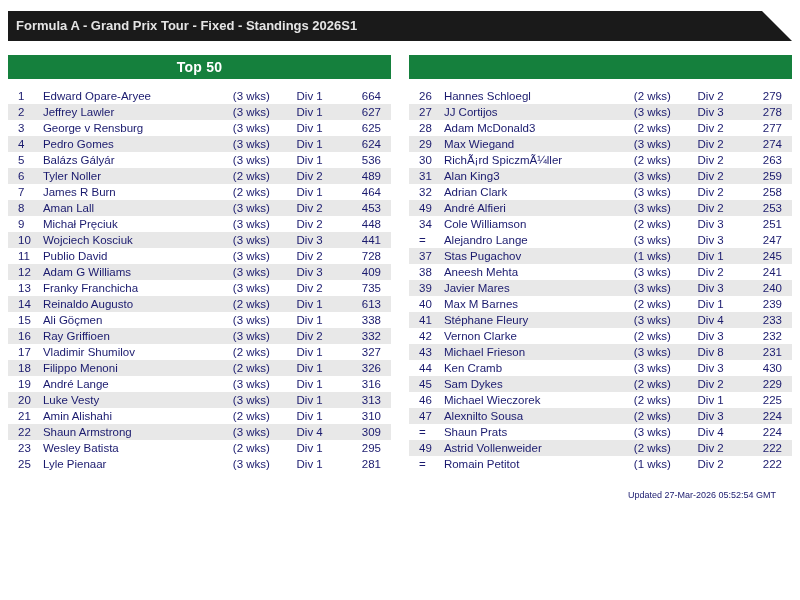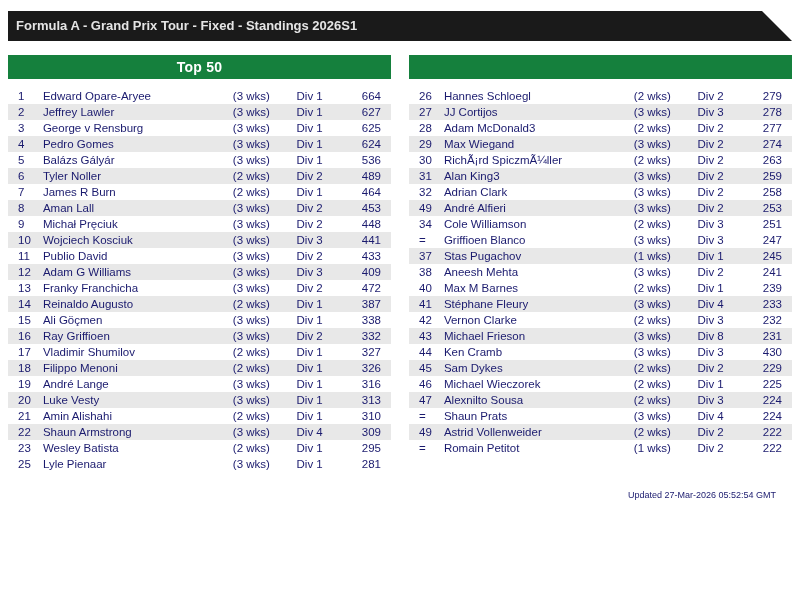--- a/index.html
+++ b/index.html
@@ -177,42 +177,42 @@
               <td class="c-name">Wojciech Kosciuk</td>
               <td class="c-weeks">(3 wks)</td>
               <td class="c-div">Div 3</td>
               <td class="c-points">441</td>
             </tr>
             <tr>
               <td class="c-rank">11</td>
               <td class="c-name">Publio David</td>
               <td class="c-weeks">(3 wks)</td>
               <td class="c-div">Div 2</td>
-              <td class="c-points">433</td>
+              <td class="c-points">728</td>
             </tr>
             <tr class="alt">
               <td class="c-rank">12</td>
               <td class="c-name">Adam G Williams</td>
               <td class="c-weeks">(3 wks)</td>
               <td class="c-div">Div 3</td>
               <td class="c-points">409</td>
             </tr>
             <tr>
               <td class="c-rank">13</td>
               <td class="c-name">Franky Franchicha</td>
               <td class="c-weeks">(3 wks)</td>
               <td class="c-div">Div 2</td>
-              <td class="c-points">472</td>
+              <td class="c-points">735</td>
             </tr>
             <tr class="alt">
               <td class="c-rank">14</td>
               <td class="c-name">Reinaldo Augusto</td>
               <td class="c-weeks">(2 wks)</td>
               <td class="c-div">Div 1</td>
-              <td class="c-points">387</td>
+              <td class="c-points">613</td>
             </tr>
             <tr>
               <td class="c-rank">15</td>
               <td class="c-name">Ali Göçmen</td>
               <td class="c-weeks">(3 wks)</td>
               <td class="c-div">Div 1</td>
               <td class="c-points">338</td>
             </tr>
             <tr class="alt">
               <td class="c-rank">16</td>
@@ -343,39 +343,46 @@
             </tr>
             <tr>
               <td class="c-rank">34</td>
               <td class="c-name">Cole Williamson</td>
               <td class="c-weeks">(2 wks)</td>
               <td class="c-div">Div 3</td>
               <td class="c-points">251</td>
             </tr>
             <tr>
               <td class="c-rank">=</td>
-              <td class="c-name">Griffioen Blanco</td>
+              <td class="c-name">Alejandro Lange</td>
               <td class="c-weeks">(3 wks)</td>
               <td class="c-div">Div 3</td>
               <td class="c-points">247</td>
             </tr>
             <tr class="alt">
               <td class="c-rank">37</td>
               <td class="c-name">Stas Pugachov</td>
               <td class="c-weeks">(1 wks)</td>
               <td class="c-div">Div 1</td>
               <td class="c-points">245</td>
             </tr>
             <tr>
               <td class="c-rank">38</td>
               <td class="c-name">Aneesh Mehta</td>
               <td class="c-weeks">(3 wks)</td>
               <td class="c-div">Div 2</td>
               <td class="c-points">241</td>
             </tr>
+            <tr class="alt">
+              <td class="c-rank">39</td>
+              <td class="c-name">Javier Mares</td>
+              <td class="c-weeks">(3 wks)</td>
+              <td class="c-div">Div 3</td>
+              <td class="c-points">240</td>
+            </tr>
             <tr>
               <td class="c-rank">40</td>
               <td class="c-name">Max M Barnes</td>
               <td class="c-weeks">(2 wks)</td>
               <td class="c-div">Div 1</td>
               <td class="c-points">239</td>
             </tr>
             <tr class="alt">
               <td class="c-rank">41</td>
               <td class="c-name">Stéphane Fleury</td>

